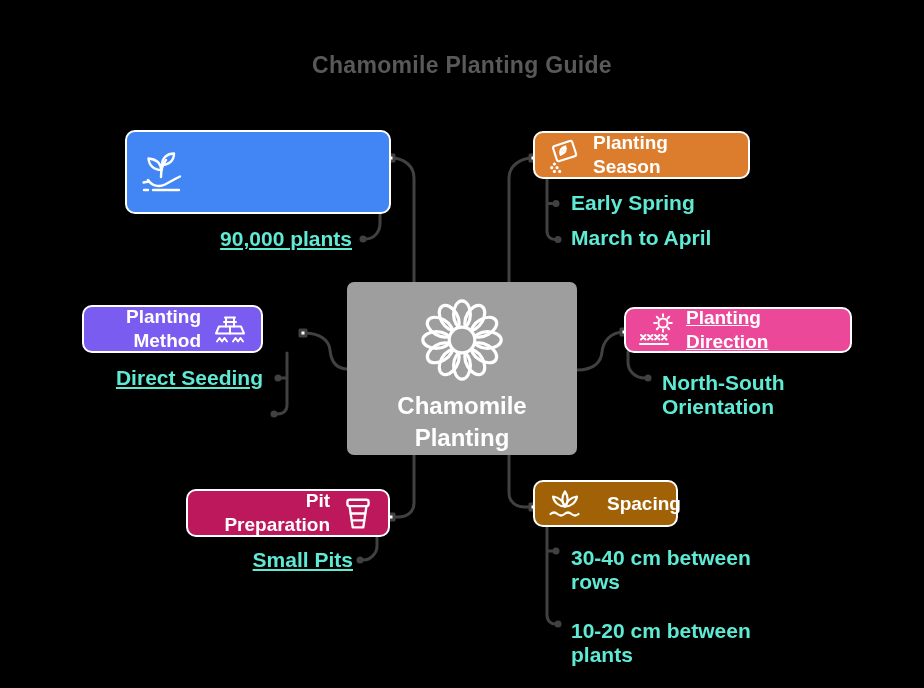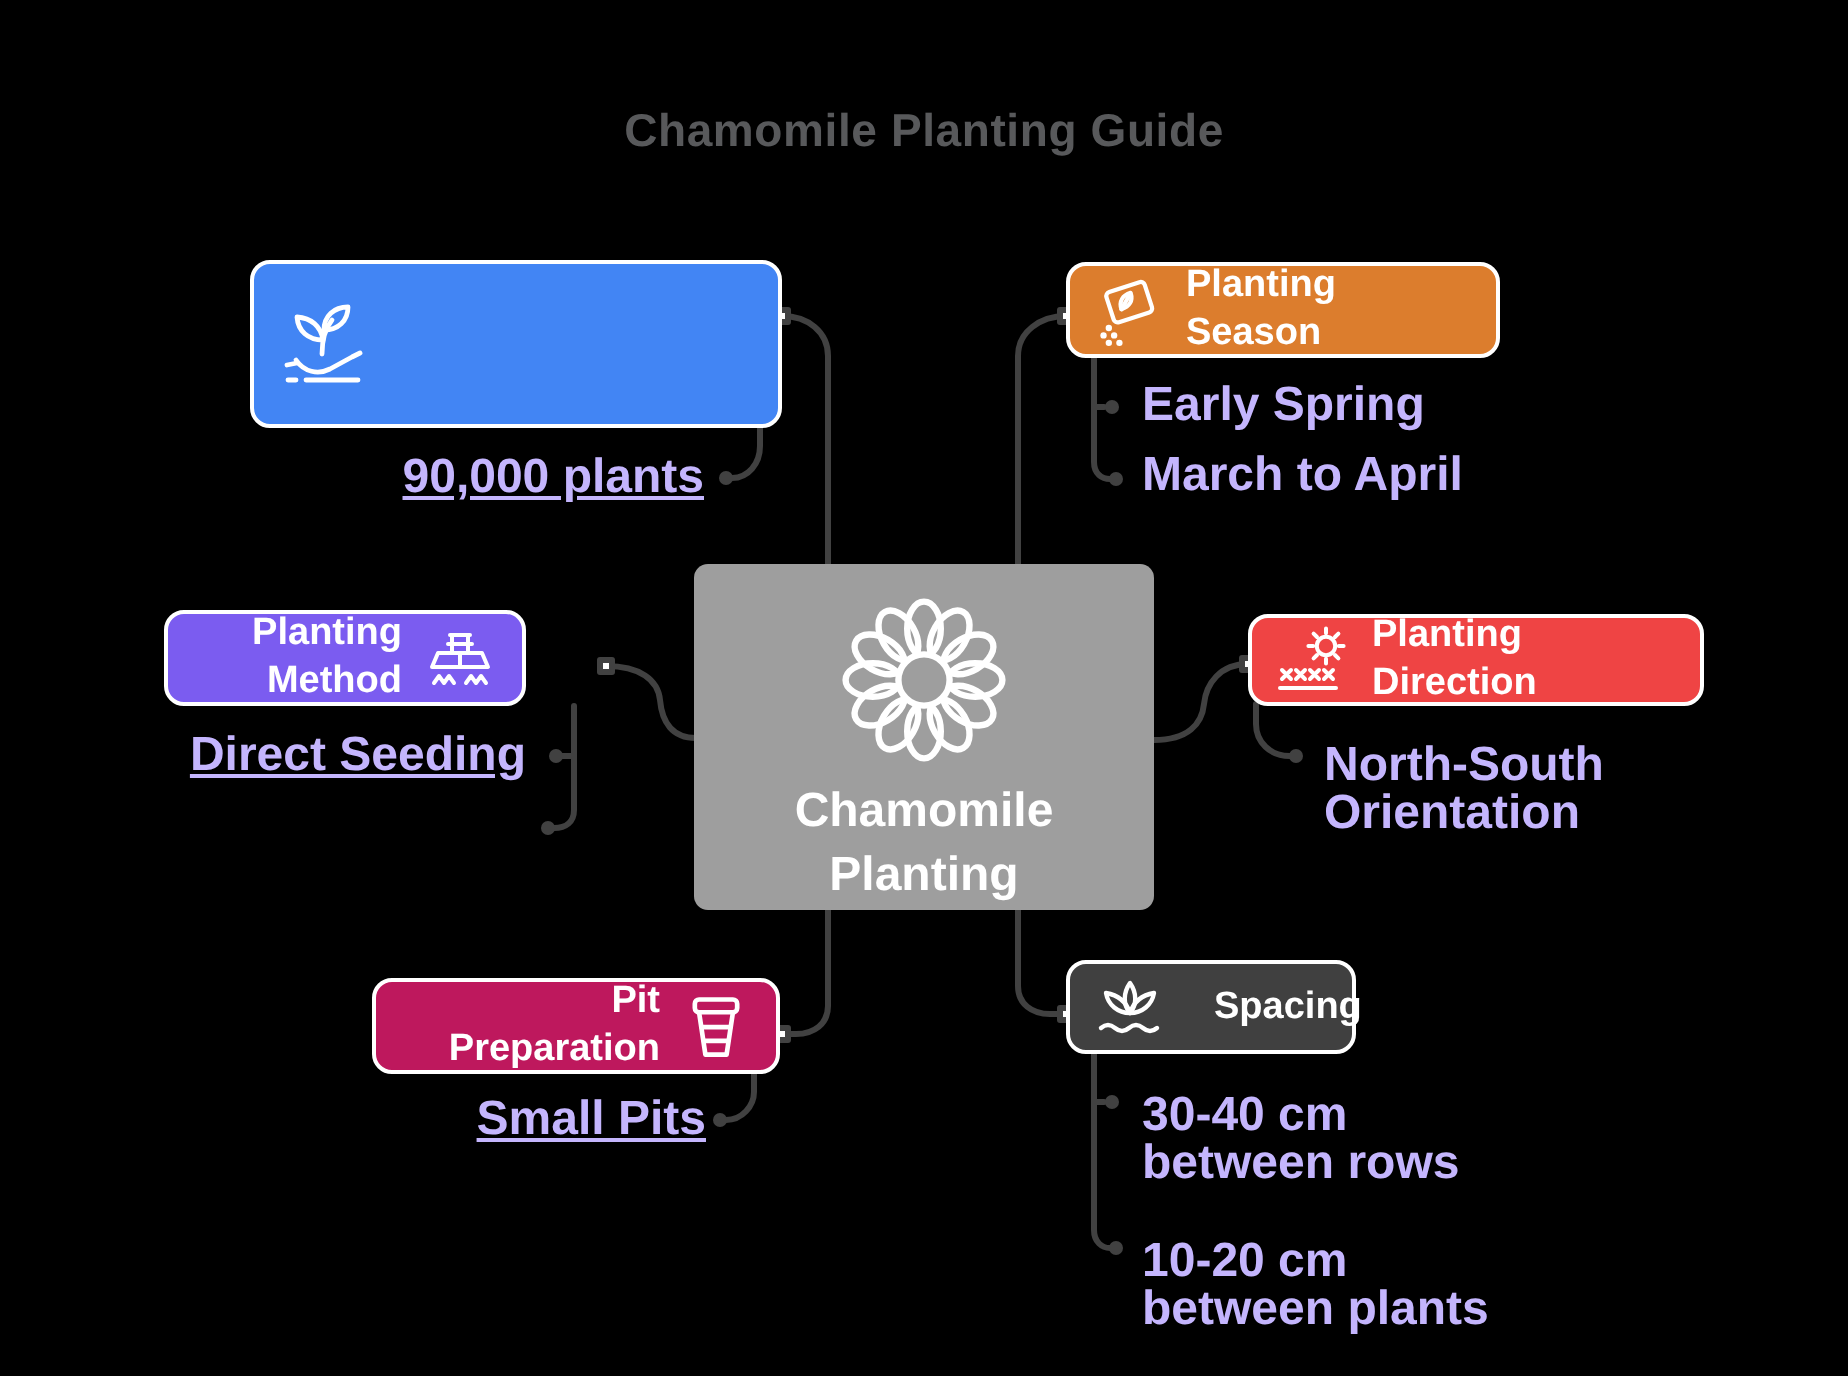--- a/index.html
+++ b/index.html
@@ -29,21 +29,21 @@
   .node-violet .nlabel{flex:1;text-align:right;}
   .node-pink{left:533px;top:480px;width:145px;height:47px;font-size:19px;}
   .center-node{
     position:absolute;left:347px;top:282px;width:230px;height:173px;border-radius:7px;
     display:flex;flex-direction:column;align-items:center;box-sizing:border-box;padding-top:10px;
   }
   .center-node .clabel{
     width:200px;text-align:center;color:#fff;font-weight:700;font-size:24px;line-height:32px;margin-top:2px;
   }
   .child{
-    position:absolute;font-size:24px;font-weight:700;color:#c4b5fd;line-height:24px;
+    position:absolute;font-size:21px;font-weight:700;color:#5eead4;line-height:24px;
   }
   .r{text-decoration:underline;}
   svg.ic{display:block;}
 </style>
 </head>
 <body>
 
 <div class="canvas">
 
   <svg class="wires" viewBox="0 0 924 688">
@@ -159,21 +159,21 @@
         <path d="M14,4 H24 M13,8.5 H25 M15,4 V13 M23,4 V13"></path>
         <path d="M8,13 H30 L33,20 H5 Z"></path>
         <path d="M19,13 V20"></path>
         <path d="M6,28 L8.5,24.5 L11,28 L13.5,24.5 L16,28"></path>
         <path d="M22,28 L24.5,24.5 L27,28 L29.5,24.5 L32,28"></path>
       </svg>
     </span>
   </div>
   <div class="child r" style="right:661px;top:366px;">Direct Seeding</div>
 
-  <div class="node node-red" style="background-color: #ef4444;">
+  <div class="node node-red" style="background-color: #ec4899; text-decoration: underline;">
     <span class="icon">
       <svg class="ic" width="38" height="34" viewBox="0 0 38 34" fill="none" stroke="#fff" stroke-width="2" stroke-linecap="round">
         <circle cx="25" cy="10" r="4.6"></circle>
         <path d="M25,1.2 V3.6 M25,16.4 V18.8 M16.2,10 H18.6 M31.4,10 H33.8 M18.8,3.8 L20.5,5.5 M31.2,3.8 L29.5,5.5 M18.8,16.2 L20.5,14.5 M31.2,16.2 L29.5,14.5"></path>
         <path d="M3,22 L7.5,26.5 M7.5,22 L3,26.5 M10,22 L14.5,26.5 M14.5,22 L10,26.5 M17,22 L21.5,26.5 M21.5,22 L17,26.5 M24,22 L28.5,26.5 M28.5,22 L24,26.5"></path>
         <path d="M2,31 H30"></path>
       </svg>
     </span>
     <span class="nlabel">Planting Direction</span>
   </div>
@@ -184,21 +184,21 @@
     <span class="icon">
       <svg class="ic" width="36" height="36" viewBox="0 0 34 34" fill="none" stroke="#fff" stroke-width="2.2" stroke-linecap="round" stroke-linejoin="round">
         <rect x="7" y="4.5" width="20" height="6" rx="2"></rect>
         <path d="M9,10.5 L12,30.5 H22 L25,10.5"></path>
         <path d="M10.2,17.5 H23.8 M11.2,24 H22.8"></path>
       </svg>
     </span>
   </div>
   <div class="child r" style="right:571px;top:548px;">Small Pits</div>
 
-  <div class="node node-pink" style="background-color: #404040; gap: 24px;">
+  <div class="node node-pink" style="background-color: #a16207; gap: 24px;">
     <span class="icon">
       <svg class="ic" width="36" height="33" viewBox="0 0 36 32" fill="none" stroke="#fff" stroke-width="2.2" stroke-linecap="round" stroke-linejoin="round">
         <path d="M18,4 C14.5,9 14.5,15 18,19 C21.5,15 21.5,9 18,4 Z"></path>
         <path d="M18,19 C12,19 7,15 6,9 C12,10 16,13 18,19 Z"></path>
         <path d="M18,19 C24,19 29,15 30,9 C24,10 20,13 18,19 Z"></path>
         <path d="M3.5,26.5 Q7,23.5 10.5,26.5 T17.5,26.5 T24.5,26.5 T31.5,26.5"></path>
       </svg>
     </span>
     <span class="nlabel">Spacing</span>
   </div>

